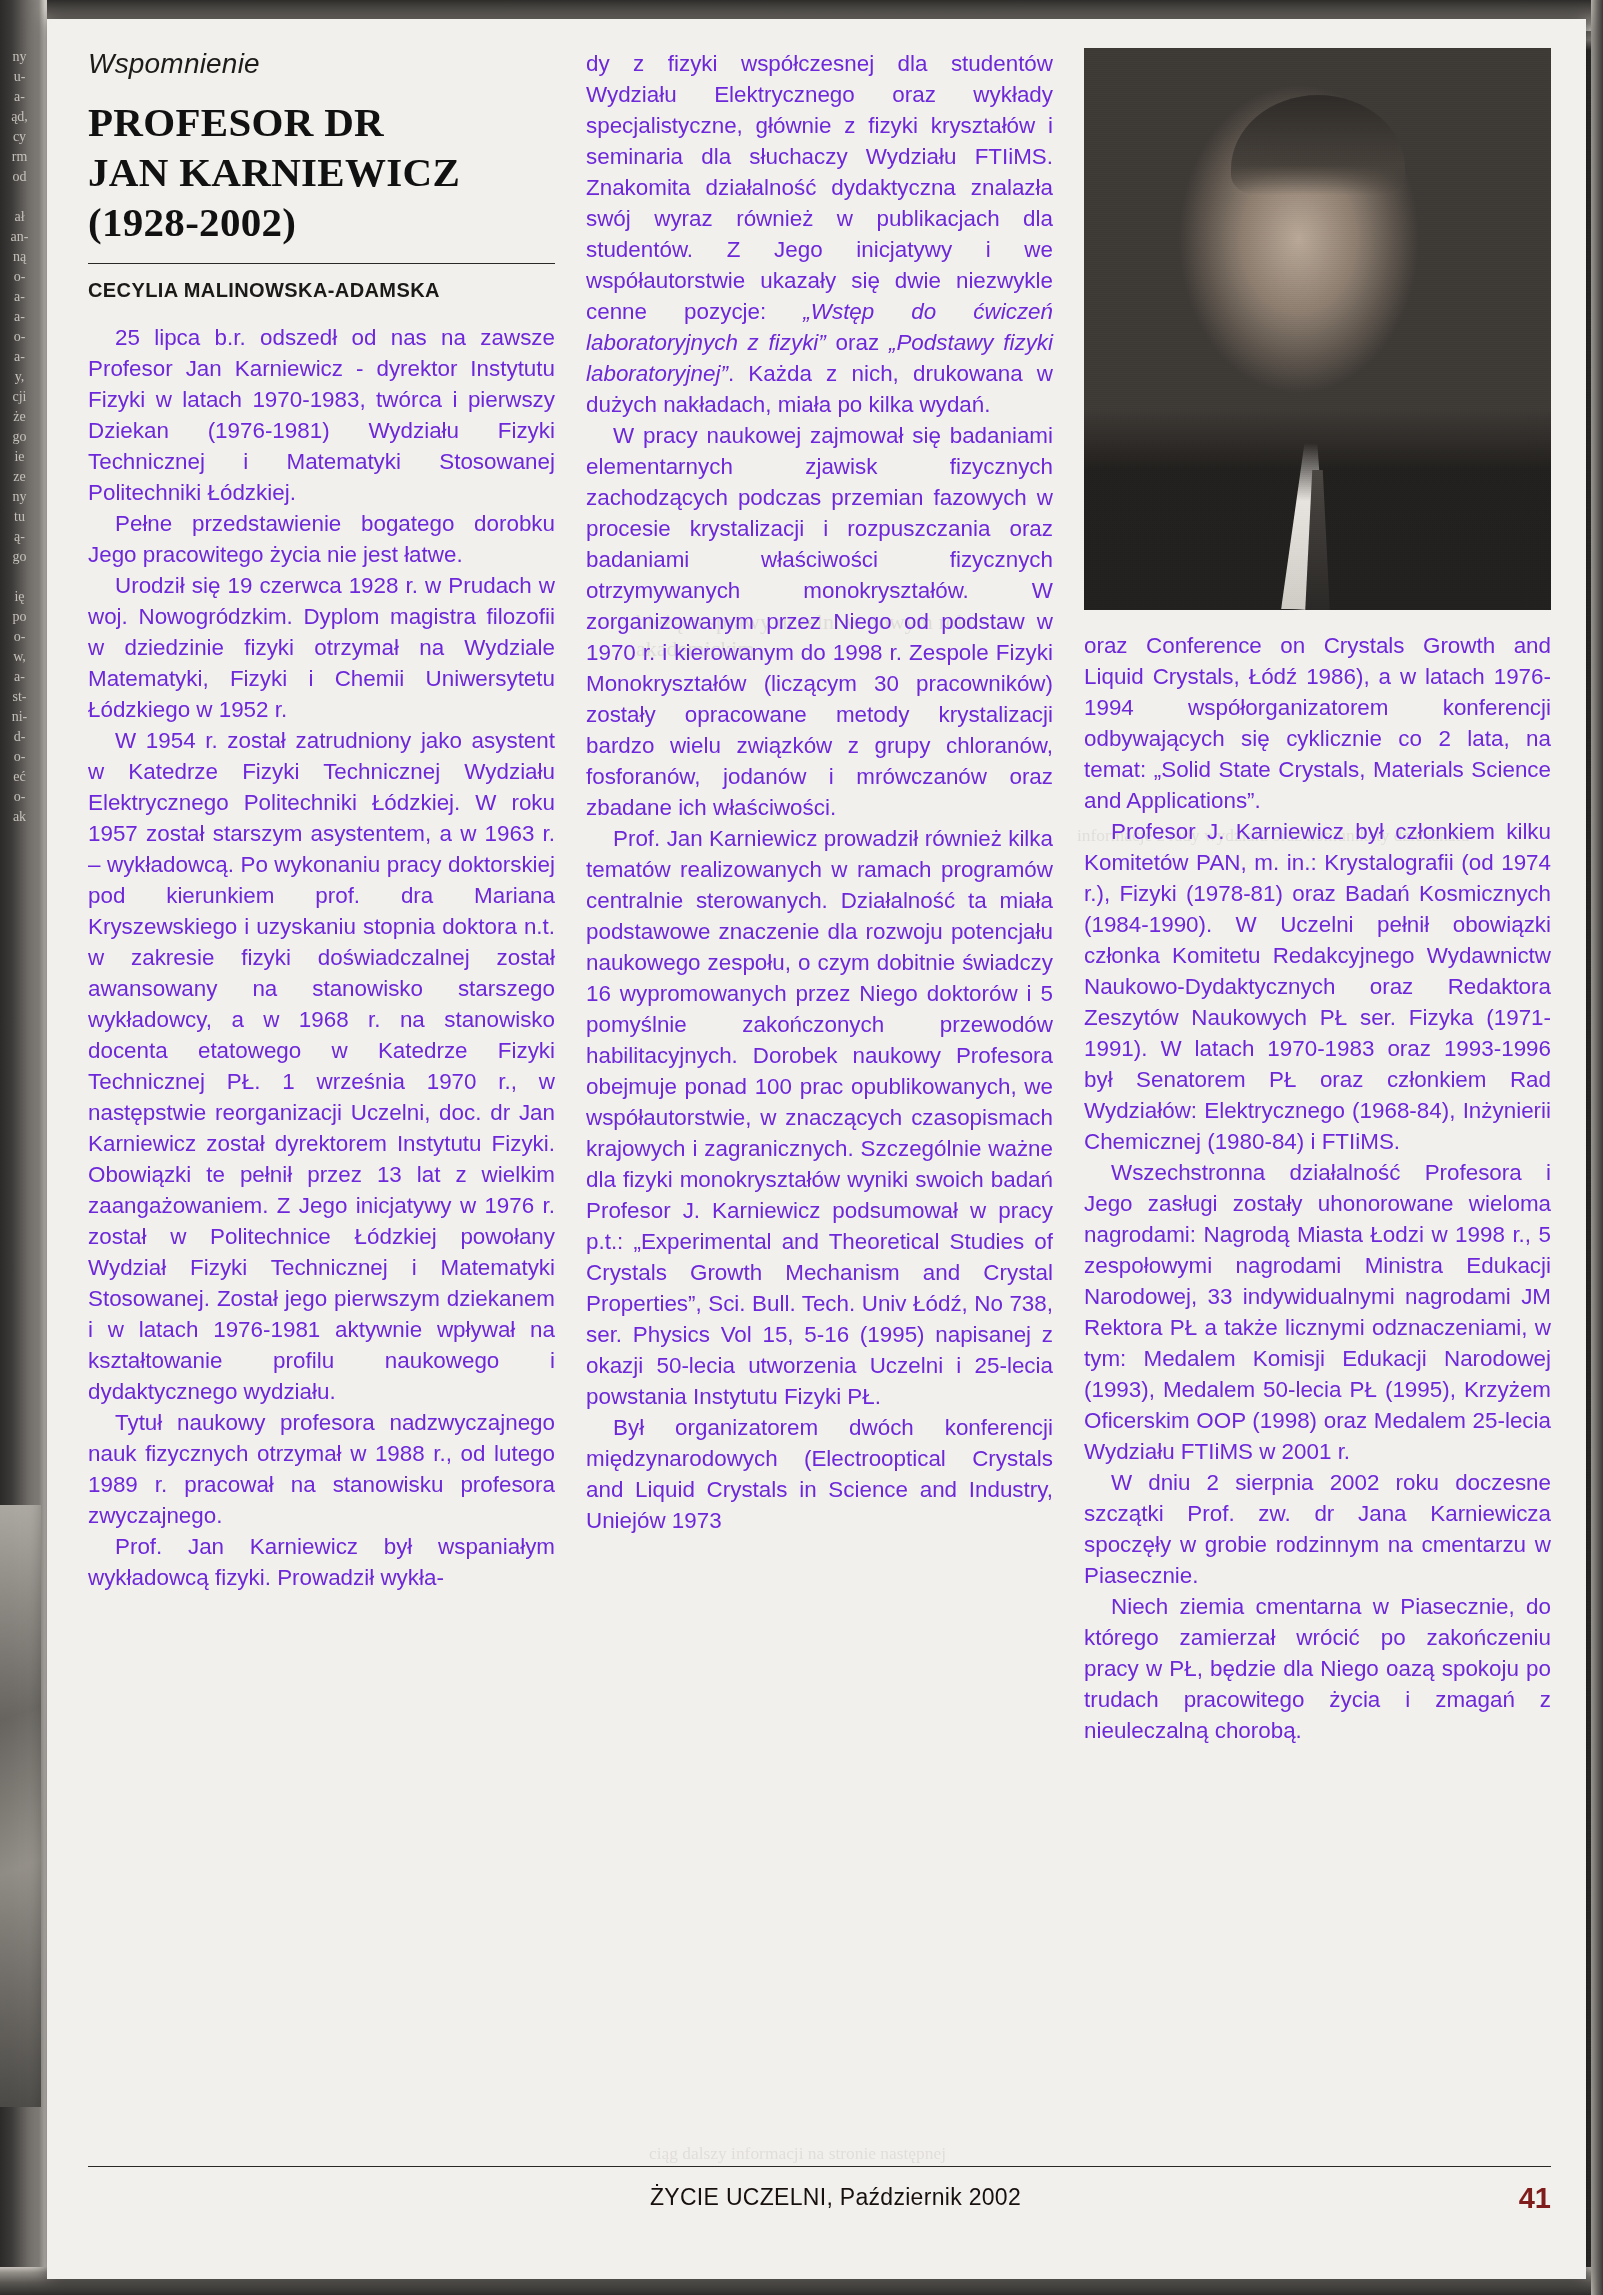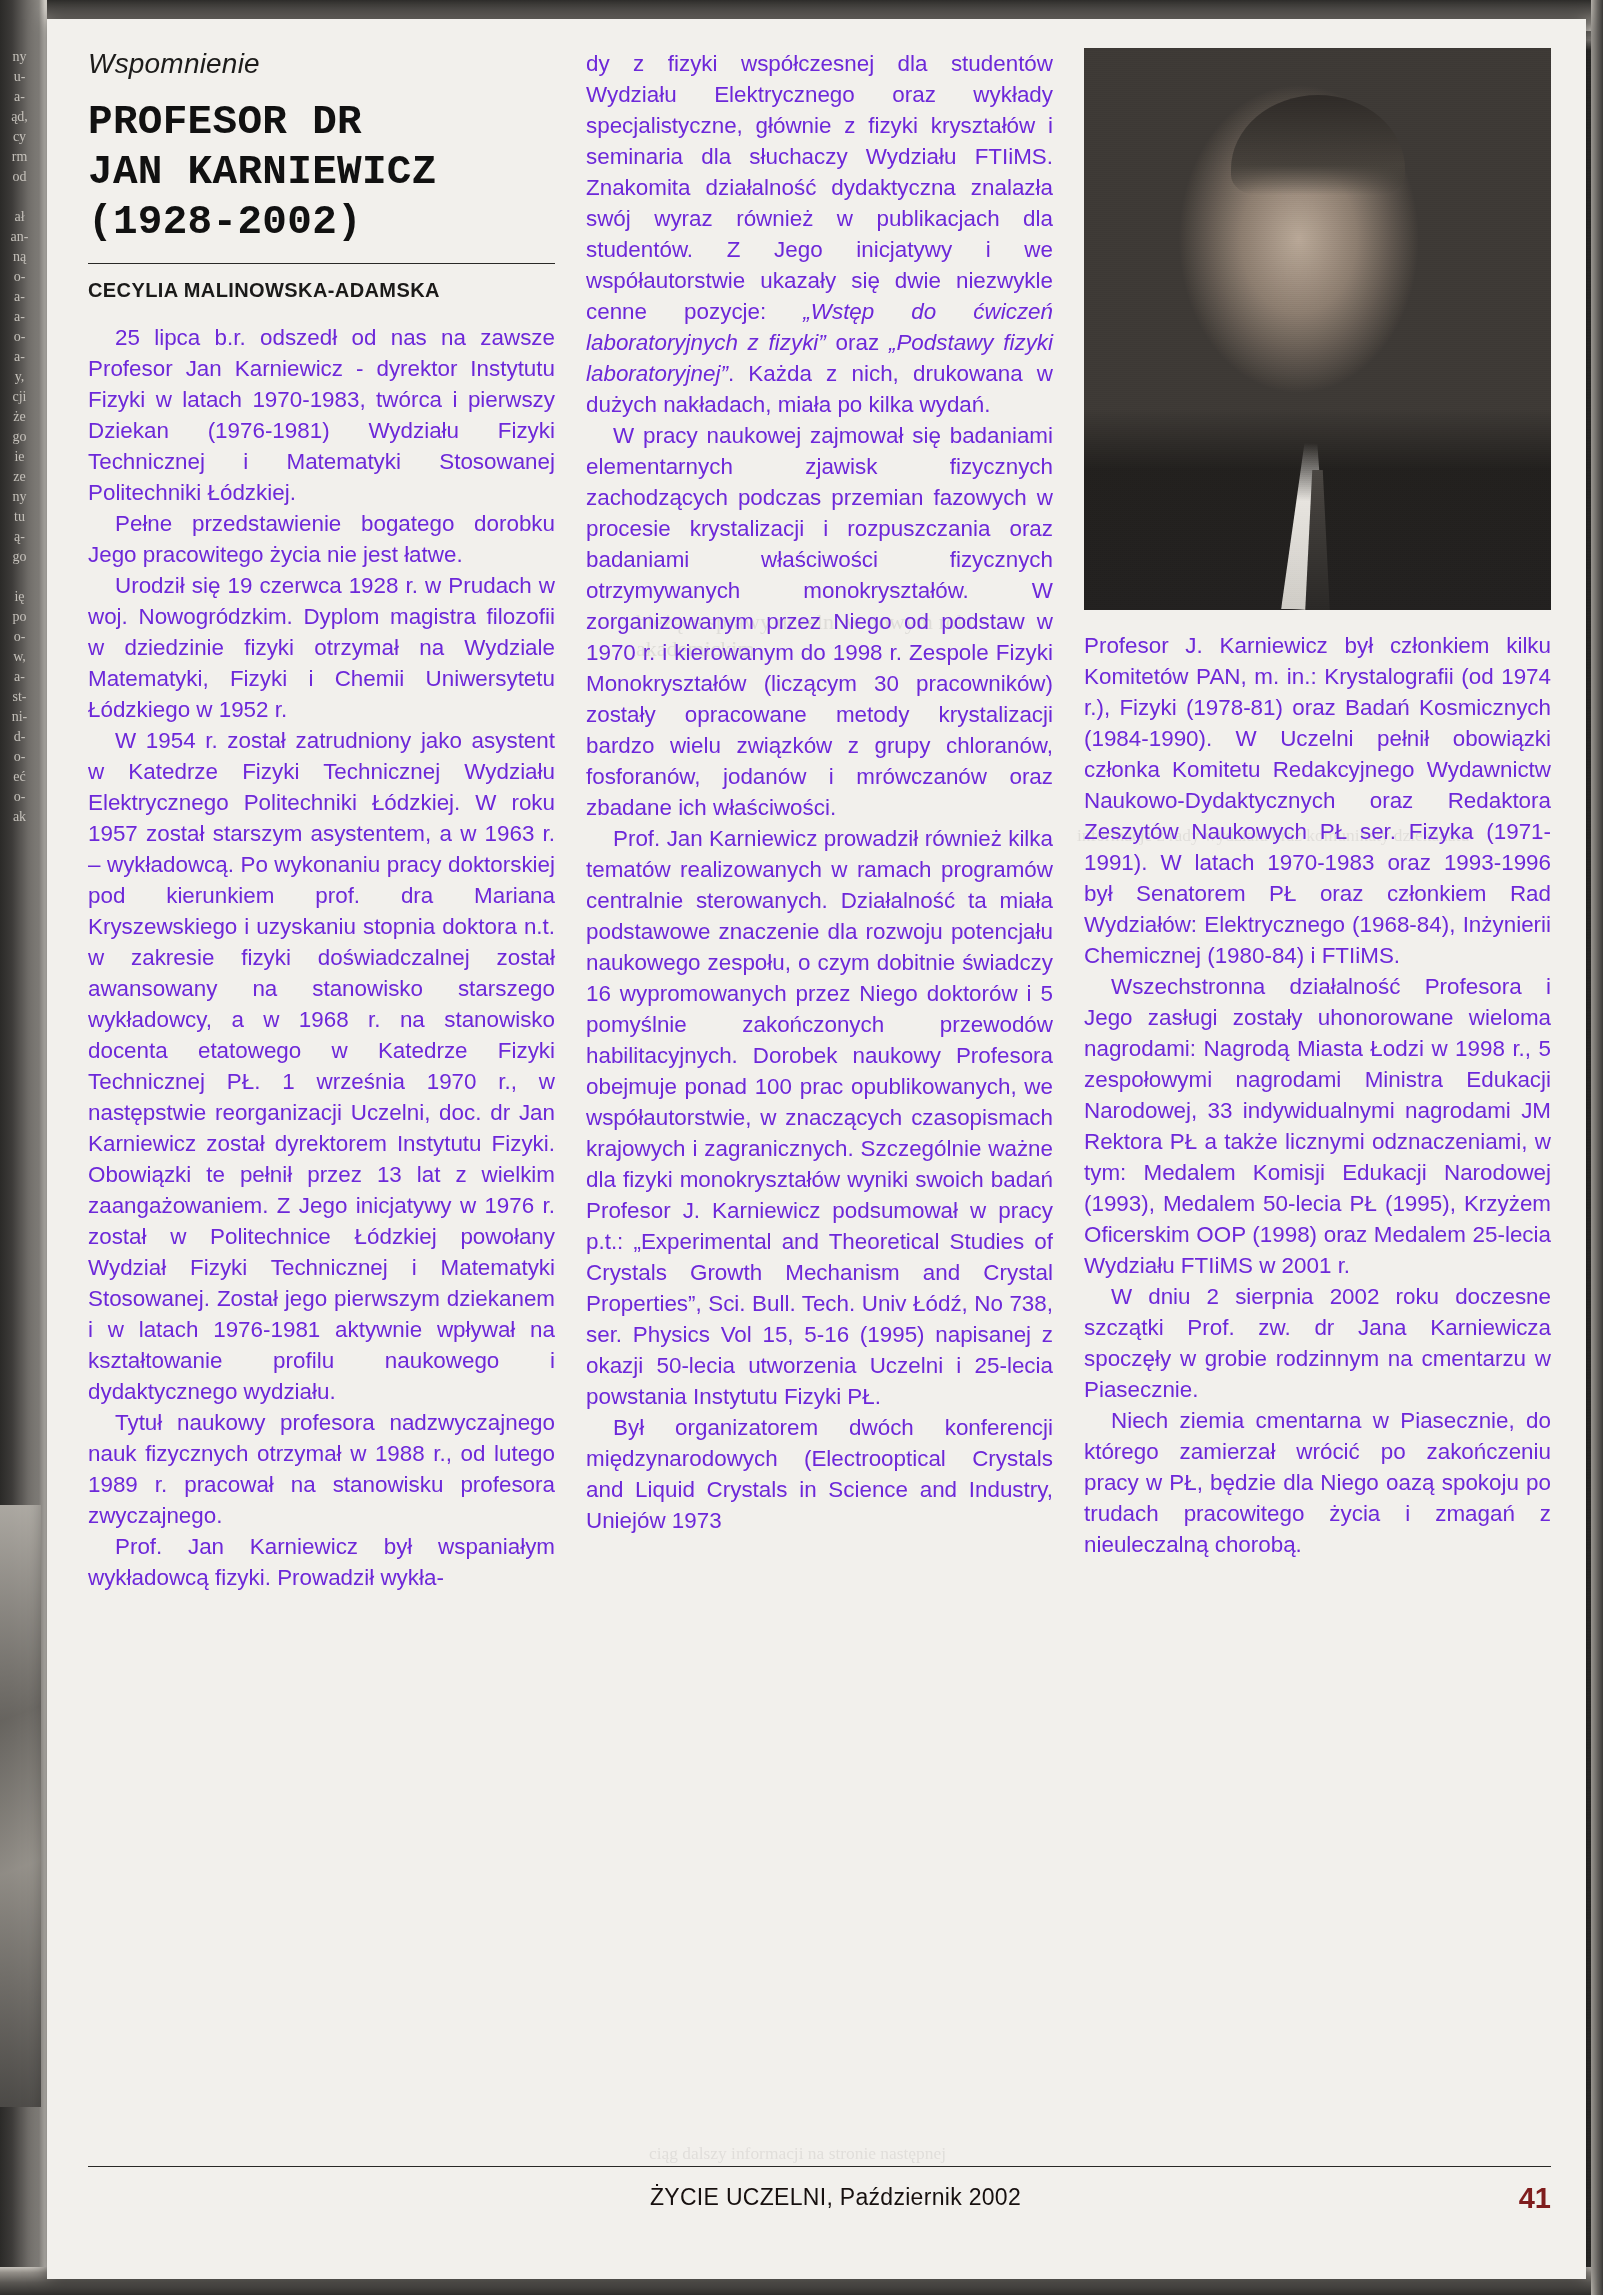--- a/index.html
+++ b/index.html
@@ -173,21 +173,21 @@
 
   .kicker {
     font-family: "Liberation Sans", sans-serif;
     font-size: 28px;
     color: #1d1c1b;
     margin: 0 0 17.4px 0;
     letter-spacing: 0.2px;
     font-style: italic;
   }
   .headline {
-    font-family: Liberation Mono, monospace;
+    font-family: Liberation Serif, serif;
     font-weight: bold;
     font-size: 41px;
     line-height: 50px;
     letter-spacing: 0.3px;
     color: #111;
     margin: 0 0 5.4px 0;
   }
   .headline .line { display: block; }
   .rule {
     border: none;
@@ -422,20 +422,21 @@
           <div class="photo">
             <div class="photo-hair"></div>
             <div class="photo-suit"></div>
             <div class="photo-shirt"></div>
             <div class="photo-tie"></div>
             <div class="photo-grain"></div>
           </div>
         </div>
 
         <div class="body">
+          <p>oraz Conference on Crystals Growth and Liquid Crystals, Łódź 1986), a w latach 1976-1994 współorganizatorem konferencji odbywających się cyklicznie co 2 lata, na temat: „Solid State Crystals, Materials Science and Applications”.</p>
           <p>Profesor J. Karniewicz był członkiem kilku Komitetów PAN, m. in.: Krystalografii (od 1974 r.), Fizyki (1978-81) oraz Badań Kosmicznych (1984-1990). W Uczelni pełnił obowiązki członka Komitetu Redakcyjnego Wydawnictw Naukowo-Dydaktycznych oraz Redaktora Zeszytów Naukowych PŁ ser. Fizyka (1971-1991). W latach 1970-1983 oraz 1993-1996 był Senatorem PŁ oraz członkiem Rad Wydziałów: Elektrycznego (1968-84), Inżynierii Chemicznej (1980-84) i FTIiMS.</p>
           <p>Wszechstronna działalność Profesora i Jego zasługi zostały uhonorowane wieloma nagrodami: Nagrodą Miasta Łodzi w 1998 r., 5 zespołowymi nagrodami Ministra Edukacji Narodowej, 33 indywidualnymi nagrodami JM Rektora PŁ a także licznymi odznaczeniami, w tym: Medalem Komisji Edukacji Narodowej (1993), Medalem 50-lecia PŁ (1995), Krzyżem Oficerskim OOP (1998) oraz Medalem 25-lecia Wydziału FTIiMS w 2001 r.</p>
           <p>W dniu 2 sierpnia 2002 roku doczesne szczątki Prof. zw. dr Jana Karniewicza spoczęły w grobie rodzinnym na cmentarzu w Piasecznie.</p>
           <p>Niech ziemia cmentarna w Piasecznie, do którego zamierzał wrócić po zakończeniu pracy w PŁ, będzie dla Niego oazą spokoju po trudach pracowitego życia i zmagań z nieuleczalną chorobą.</p>
         </div>
       </div>
 
     </div>
 
     <div class="footer">

